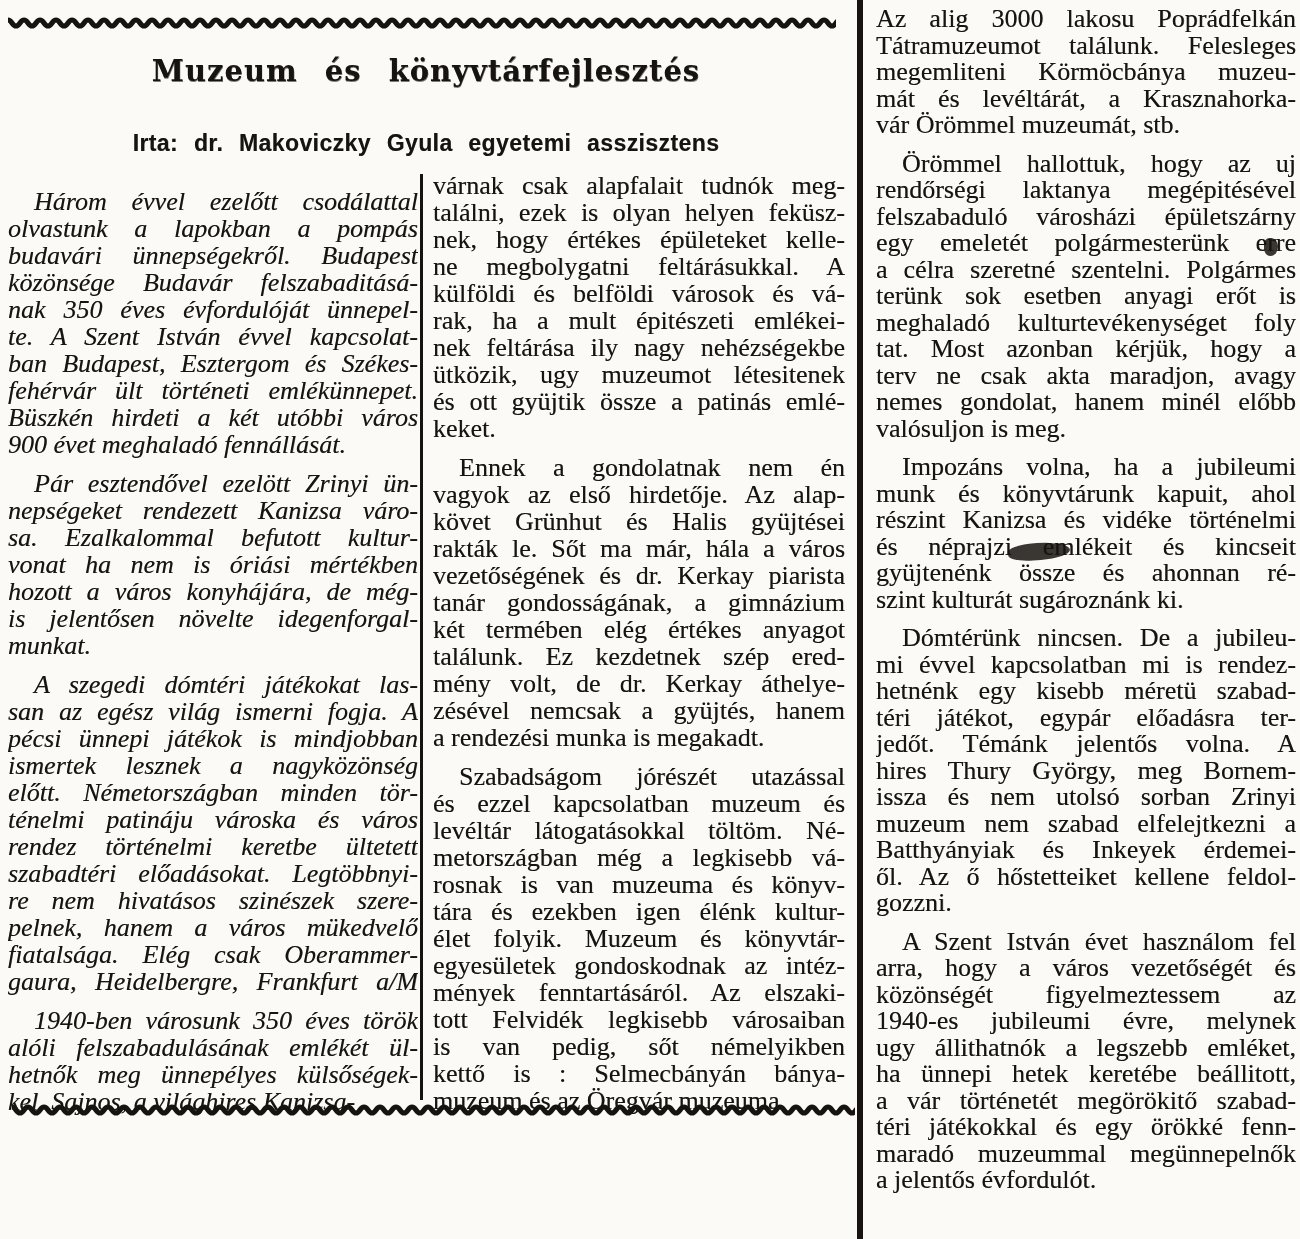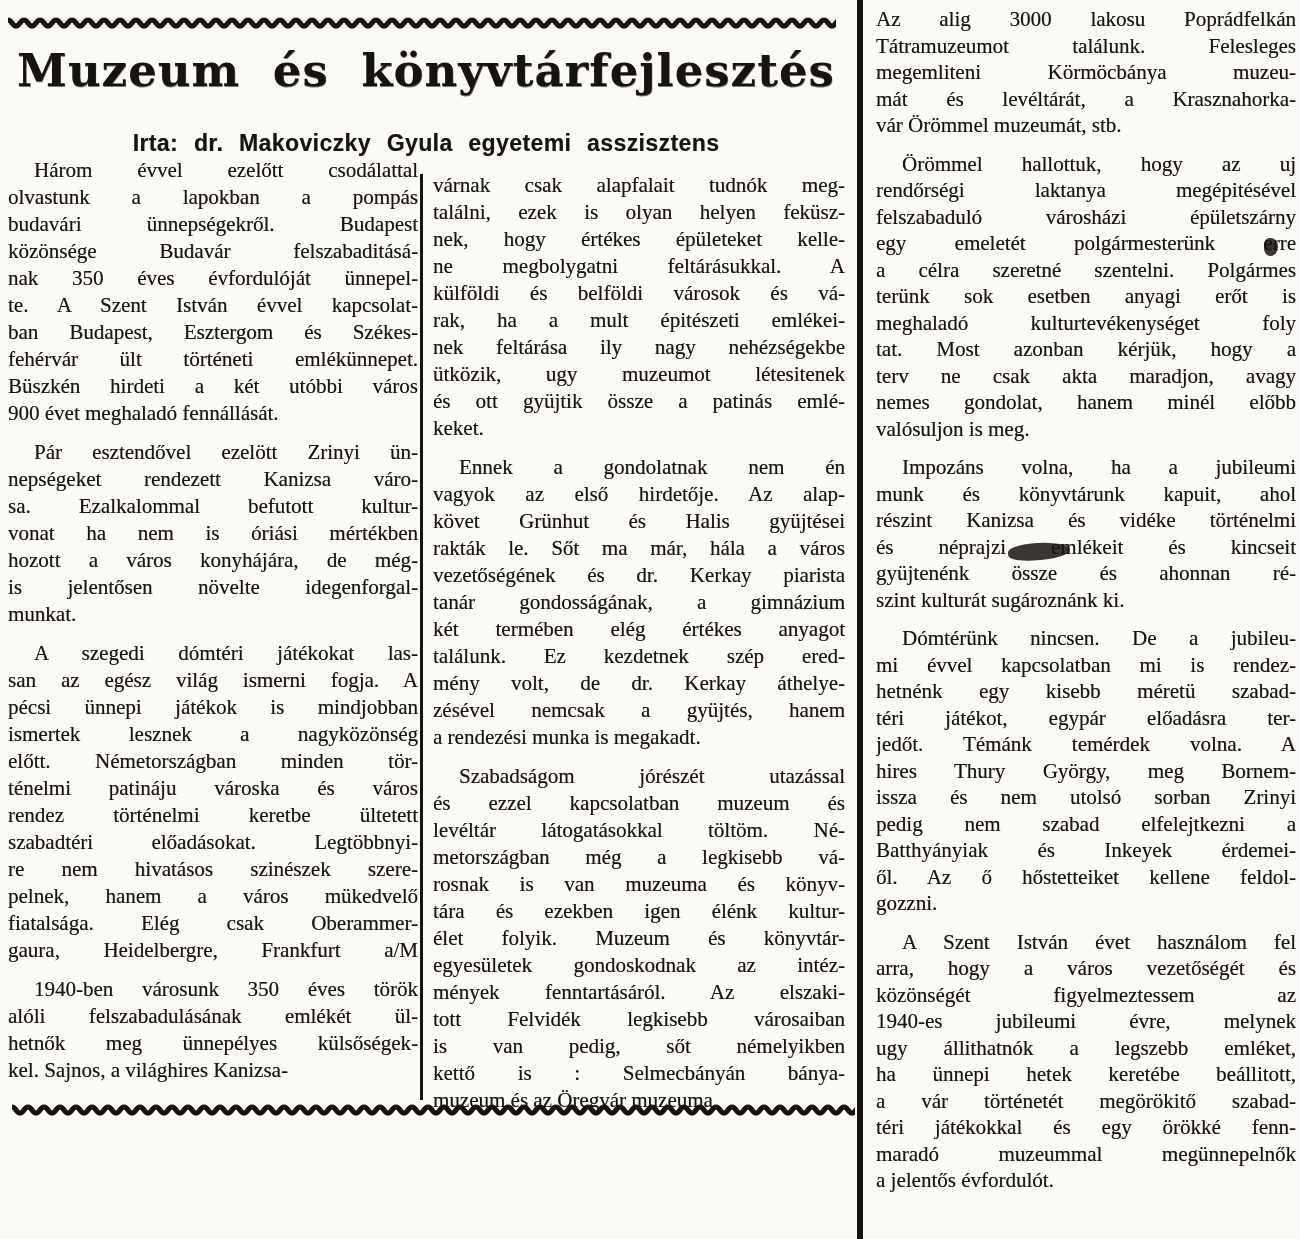--- a/index.html
+++ b/index.html
@@ -15,37 +15,37 @@
 
   
   .zz{position:absolute;display:block;}
   .zz-top{left:8px;top:16px;}
   .zz-bottom{left:12px;top:1103px;}
 
   
   .head{position:absolute;left:0;top:42px;width:852px;text-align:center;}
   .title{
     font-family:"DejaVu Serif",serif;font-weight:bold;
-    font-size:45px;line-height:58px;letter-spacing:1px;word-spacing:16px;
+    font-size:29px;line-height:58px;letter-spacing:1px;word-spacing:16px;
     margin:0;color:var(--ink,#17130e);
     text-shadow:0.4px 0.5px 0.6px rgba(23,19,14,.55);
   }
   .byline{
     font-family:"Liberation Sans",sans-serif;font-weight:bold;
     font-size:23px;margin-top:30px;word-spacing:9px;letter-spacing:.4px;
     text-shadow:0.3px 0.4px 0.5px rgba(23,19,14,.45);
   }
 
   
   .col{
     position:absolute;
-    font-size:21px;
+    font-size:26px;
     text-shadow:0.3px 0.4px 0.5px rgba(23,19,14,.5);
   }
-  .col1{left:8px;top:157px;width:410px;line-height:27px;}
+  .col1{left:8px;top:188px;width:410px;line-height:27px;font-style:italic;}
   .col2{left:433px;top:172px;width:412px;line-height:27px;}
   .col3{left:876px;top:6px;width:420px;line-height:26.5px;}
   .para + .para{margin-top:12px;}
   .line{text-align:justify;text-align-last:justify;overflow:hidden;}
   .line.plast{text-align-last:left;}
   .line.indent{text-indent:26px;}
 
   
   .vrule{position:absolute;background:var(--ink,#17130e);}
   .vrule.thin{left:420px;top:174px;width:3px;height:926px;}
@@ -193,24 +193,24 @@
         <div class="line">részint Kanizsa és vidéke történelmi</div>
         <div class="line">és néprajzi emlékeit és kincseit</div>
         <div class="line">gyüjtenénk össze és ahonnan ré-</div>
         <div class="line plast">szint kulturát sugároznánk ki.</div>
       </div>
       <div class="para">
         <div class="line indent">Dómtérünk nincsen. De a jubileu-</div>
         <div class="line">mi évvel kapcsolatban mi is rendez-</div>
         <div class="line">hetnénk egy kisebb méretü szabad-</div>
         <div class="line">téri játékot, egypár előadásra ter-</div>
-        <div class="line">jedőt. Témánk temérdek volna. A</div>
+        <div class="line">jedőt. Témánk jelentős volna. A</div>
         <div class="line">hires Thury György, meg Bornem-</div>
         <div class="line">issza és nem utolsó sorban Zrinyi</div>
-        <div class="line">pedig nem szabad elfelejtkezni a</div>
+        <div class="line">muzeum nem szabad elfelejtkezni a</div>
         <div class="line">Batthyányiak és Inkeyek érdemei-</div>
         <div class="line">ől. Az ő hőstetteiket kellene feldol-</div>
         <div class="line plast">gozzni.</div>
       </div>
       <div class="para">
         <div class="line indent">A Szent István évet használom fel</div>
         <div class="line">arra, hogy a város vezetőségét és</div>
         <div class="line">közönségét figyelmeztessem az</div>
         <div class="line">1940-es jubileumi évre, melynek</div>
         <div class="line">ugy állithatnók a legszebb emléket,</div>

